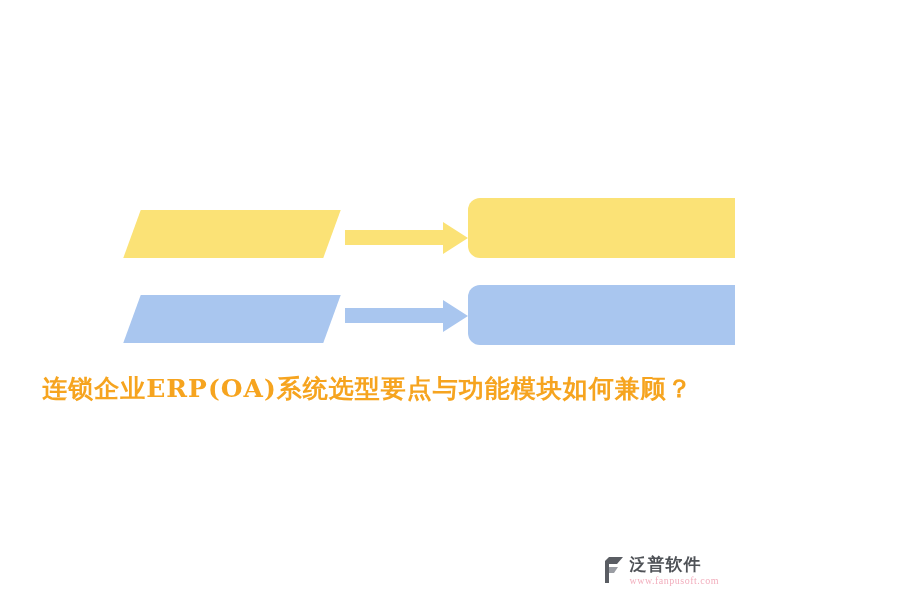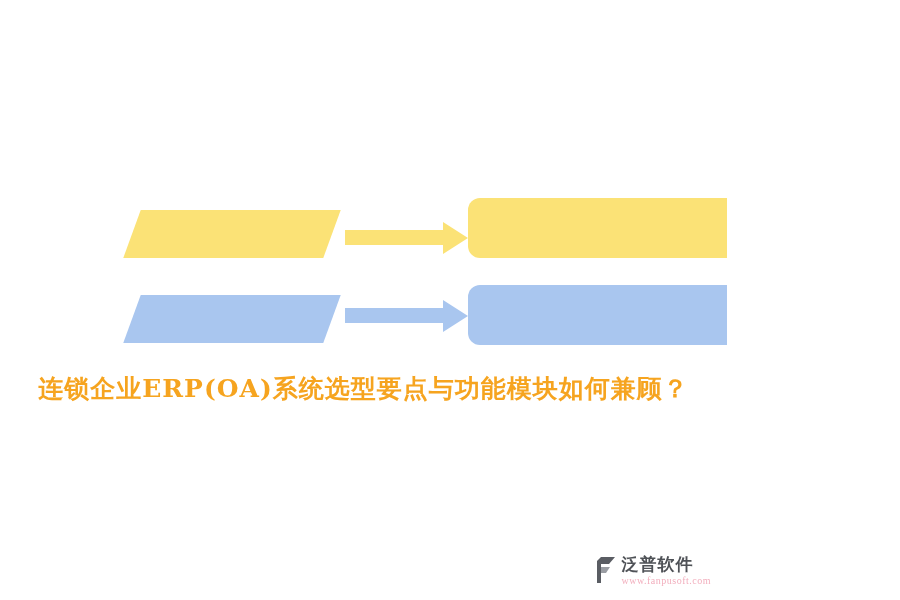--- a/index.html
+++ b/index.html
@@ -7,20 +7,21 @@
     padding: 0;
     background: #ffffff;
     font-family: "DejaVu Sans", "Liberation Sans", sans-serif;
   }
   .canvas {
     position: relative;
     width: 727px;
     height: 600px;
     background: #ffffff;
     overflow: hidden;
+    padding-left: 8px;
   }
 
   
   .row-shape { position: absolute; }
 
   .parallelogram {
     width: 200px;
     height: 48px;
     transform: skewX(-20deg);
   }

